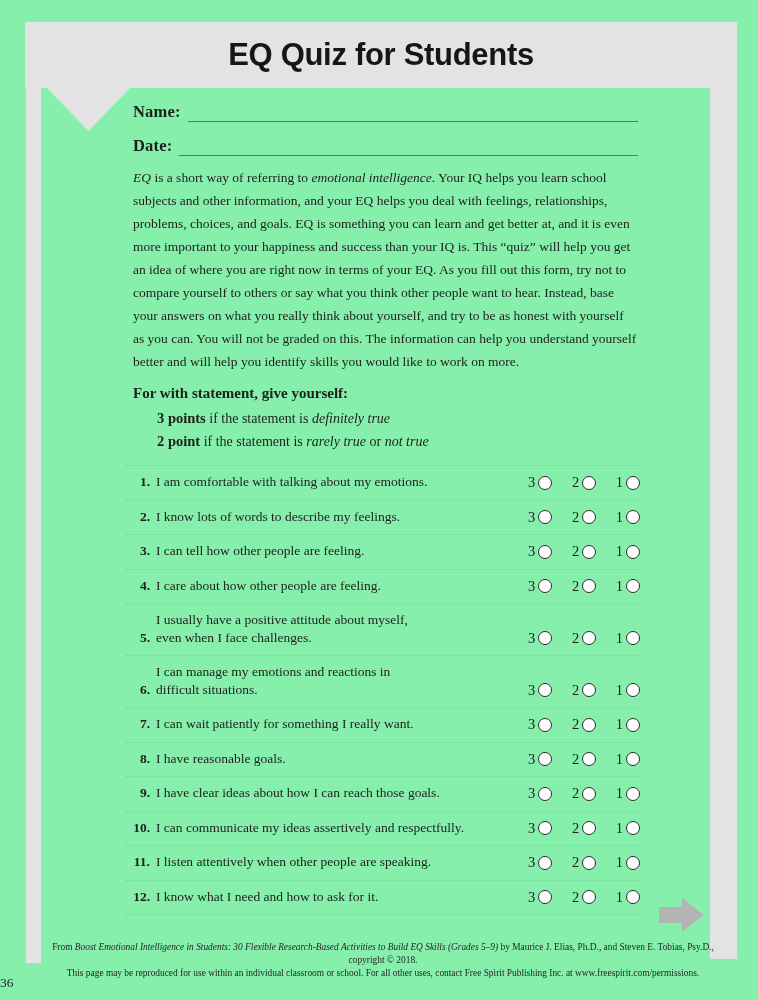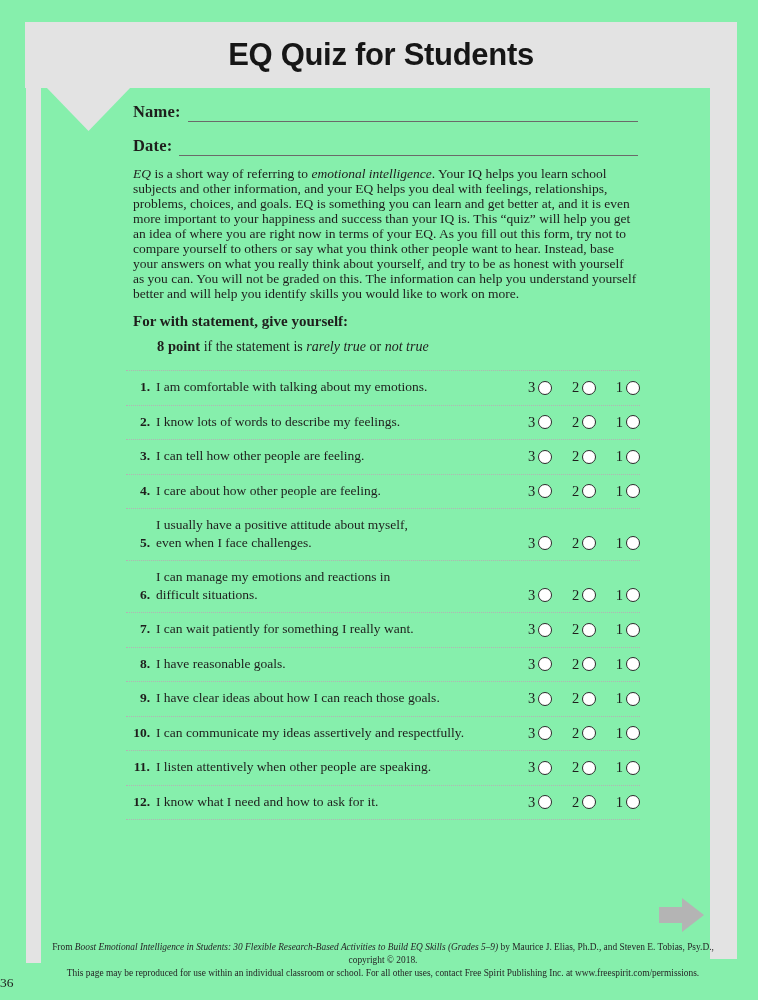--- a/index.html
+++ b/index.html
@@ -15,21 +15,21 @@
   .right-strip { position:absolute; left:710px; top:87px; width:27px;  height:872px; background:#e3e3e3; }
   .notch { position:absolute; left:46px; top:87px; width:85px; height:44px; background:#e3e3e3;
            -webkit-clip-path:polygon(0 0,100% 0,50% 100%); clip-path:polygon(0 0,100% 0,50% 100%); }
 
   .content { position:absolute; left:126px; top:98px; width:514px; color:#1e1e1c; }
 
   .field-row { display:flex; align-items:flex-end; margin:0 0 10px 0; padding:0 2px 0 7px; height:24px; }
   .field-label { font-weight:bold; font-size:16.5px; letter-spacing:0.2px; }
   .field-line { flex:1; border-bottom:1.6px solid #6a6a6a; margin-left:7px; height:19px; }
 
-  .intro { margin-top:0; padding:0 2px 0 7px; font-size:13.5px; line-height:15px; }
+  .intro { margin-top:0; padding:0 2px 0 7px; font-size:13.5px; line-height:23px; }
   .intro i { font-style:italic; }
 
   .scoring-heading { margin-top:12px; padding-left:7px; font-weight:bold; font-size:15px; }
   .rules { margin-top:5px; padding-left:31px; }
   .rule { font-size:14px; line-height:22px; }
   .rule .pts { font-weight:bold; font-size:14.5px; }
   .rule .term { font-style:italic; }
 
   .quiz { margin-top:12px; border-top:1px dotted #b3b3b3; }
   .quiz-row { display:flex; align-items:flex-end; border-bottom:1px dotted #b3b3b3; padding:7px 0 9px 0; }
@@ -68,21 +68,22 @@
     </div>
     <div class="field-row">
       <span class="field-label">Date:</span>
       <span class="field-line"></span>
     </div>
 
     <p class="intro"><i>EQ</i><span> is a short way of referring to </span><i>emotional intelligence</i><span>. Your IQ helps you learn school subjects and other information, and your EQ helps you deal with feelings, relationships, problems, choices, and goals. EQ is something you can learn and get better at, and it is even more important to your happiness and success than your IQ is. This “quiz” will help you get an idea of where you are right now in terms of your EQ. As you fill out this form, try not to compare yourself to others or say what you think other people want to hear. Instead, base your answers on what you really think about yourself, and try to be as honest with yourself as you can. You will not be graded on this. The information can help you understand yourself better and will help you identify skills you would like to work on more.</span></p>
 
     <div class="scoring-heading">For with statement, give yourself:</div>
     <div class="rules">
-      <div class="rule"><span class="pts">8 point</span><span> if the statement is </span><span class="term">rarely true</span><span> or </span><span class="term">not true</span></div>
+      <div class="rule"><span class="pts">3 points</span><span> if the statement is </span><span class="term">definitely true</span><span></span><span class="term"></span></div>
+      <div class="rule"><span class="pts">2 point</span><span> if the statement is </span><span class="term">rarely true</span><span> or </span><span class="term">not true</span></div>
     </div>
 
     <div class="quiz">
 
       <div class="quiz-row">
         <span class="q-num">1.</span>
         <span class="q-text">I am comfortable with talking about my emotions.</span>
         <span class="q-scores">
           <span class="score">
               <span class="score-num">3</span>

